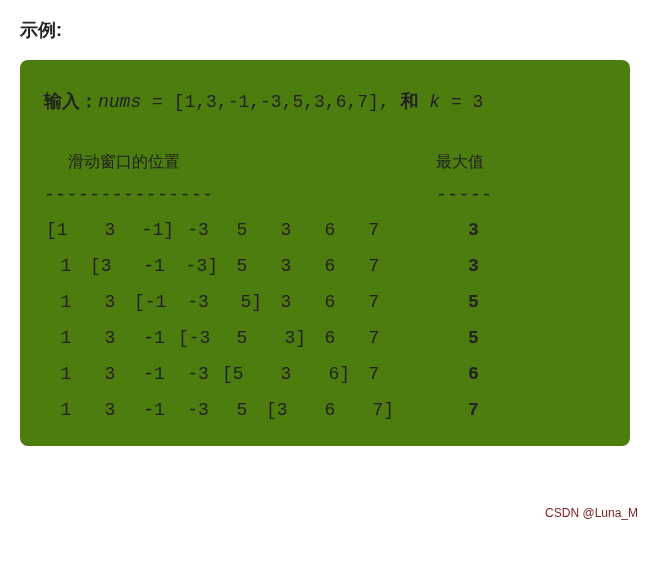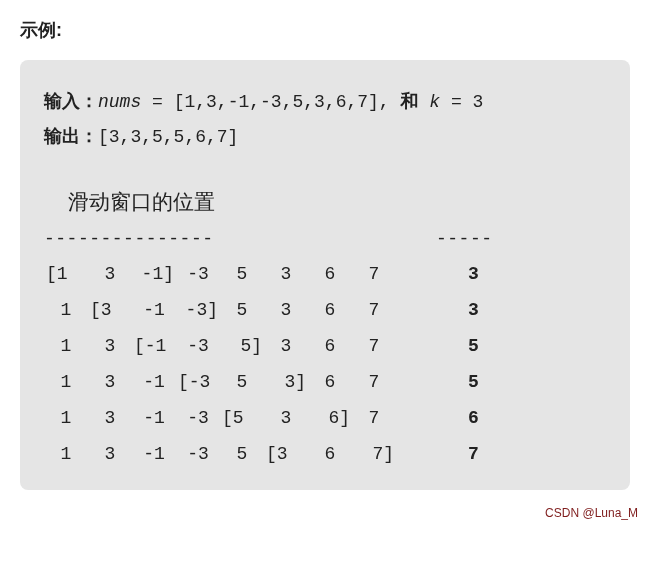--- a/index.html
+++ b/index.html
@@ -15,35 +15,35 @@
     height: 526px;
     padding: 18px 20px 16px 20px;
     position: relative;
   }
   .title {
     font-weight: 700;
     font-size: 18px;
     margin-bottom: 18px;
   }
   .codebox {
-    background: #e5e5e5;
+    background: #4d7c0f;
     border-radius: 8px;
     padding: 24px 24px 18px 24px;
     font-size: 18px;
     line-height: 1.9;
   }
   .line { white-space: pre; font-family: "SFMono-Regular", Consolas, "Courier New", monospace; font-size: 18px; }
   .bold { font-weight: 700; font-family: -apple-system, "Segoe UI", "Helvetica Neue", Arial, "PingFang SC", "Microsoft YaHei", sans-serif; }
   .italic { font-style: italic; }
   .mono { font-family: "SFMono-Regular", Consolas, "Courier New", monospace; }
   .spacer { height: 28px; }
   .header-row {
     display: flex;
     font-family: -apple-system, "Segoe UI", "Helvetica Neue", Arial, "PingFang SC", "Microsoft YaHei", sans-serif;
-    font-size: 21px;
+    font-size: 16px;
   }
   .pos-col { width: 392px; padding-left: 24px; }
   .max-col { width: 120px; }
   .divider-row {
     display: flex;
     font-family: "SFMono-Regular", Consolas, "Courier New", monospace;
     font-size: 18px;
     letter-spacing: 0.5px;
   }
   .table-row {
@@ -77,27 +77,27 @@
 <body>
 
 <div class="wrap">
 
   <div class="title">示例:</div>
 
   <div class="codebox">
 
     <div class="line"><span class="bold">输入：</span><span class="mono italic">nums</span><span class="mono"> = </span><span class="mono">[1,3,-1,-3,5,3,6,7]</span><span class="mono">, </span><span class="bold">和</span><span> </span><span class="mono italic">k</span><span class="mono"> = </span><span class="mono">3</span></div>
 
-    <div class="line"><span class="bold">输出：</span><span class="mono">[3,3,5,5,6,7]</span></div>
 
 
     <div class="spacer"></div>
 
     <div class="header-row">
       <div class="pos-col">滑动窗口的位置</div>
+      <div class="max-col">最大值</div>
     </div>
 
     <div class="divider-row">
       <div class="pos-col" style="padding-left:0;">---------------</div>
       <div class="max-col">-----</div>
     </div>
 
     <div id="rows">
         <div class="table-row">
           <div class="cells">

